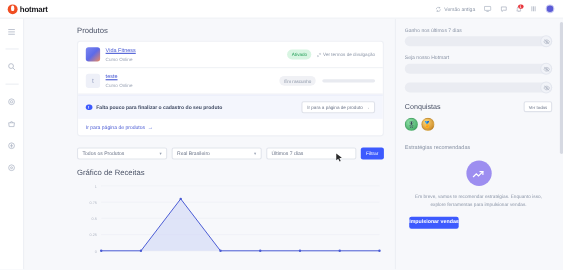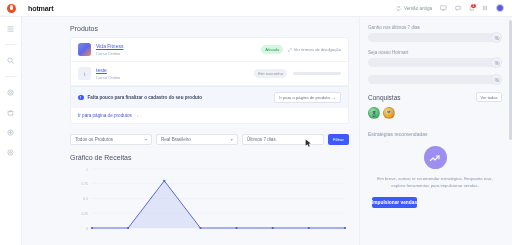--- a/index.html
+++ b/index.html
@@ -12,21 +12,21 @@
     -webkit-font-smoothing: antialiased;
   }
   .app { position: relative; width: 512px; height: 245px; background: #f7f8fb; }
 
   
   .topbar {
     position: absolute; top: 0; left: 0; width: 512px; height: 17px;
     background: #ffffff; border-bottom: 1px solid #edeff4;
     display: flex; align-items: center; z-index: 20;
   }
-  .brand { display: flex; align-items: center; gap: 12px; padding-left: 7px; width: 120px; }
+  .brand { display: flex; align-items: center; gap: 2px; padding-left: 7px; width: 120px; }
   .brand-mark {
     width: 9px; height: 9px; border-radius: 50%;
     background: #f04e23; position: relative; flex: none;
   }
   .brand-mark::after {
     content: ""; position: absolute; left: 3.4px; top: 1.6px;
     width: 2.2px; height: 5.2px; border-radius: 60% 60% 50% 50%;
     background: #ffffff;
   }
   .brand-name { font-size: 7.2px; font-weight: bold; color: #1b1b1f; letter-spacing: -0.2px; }

